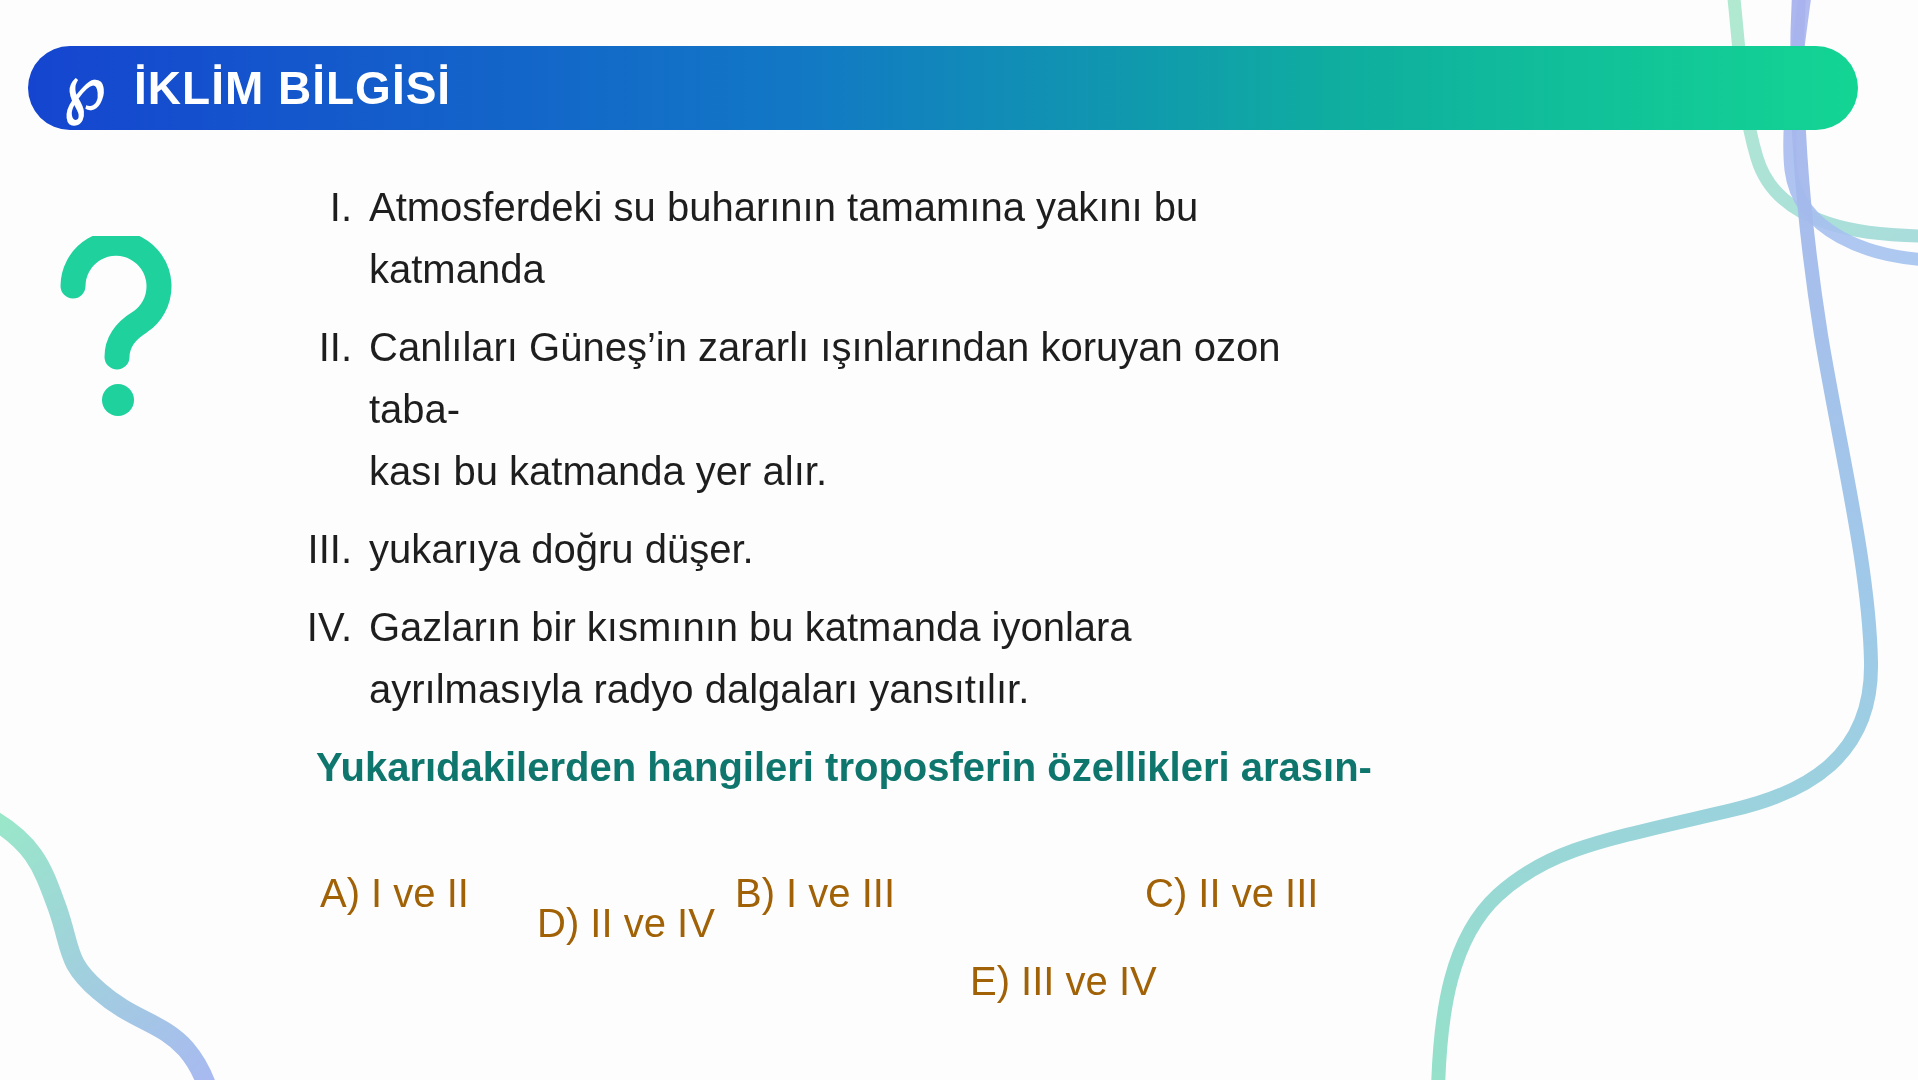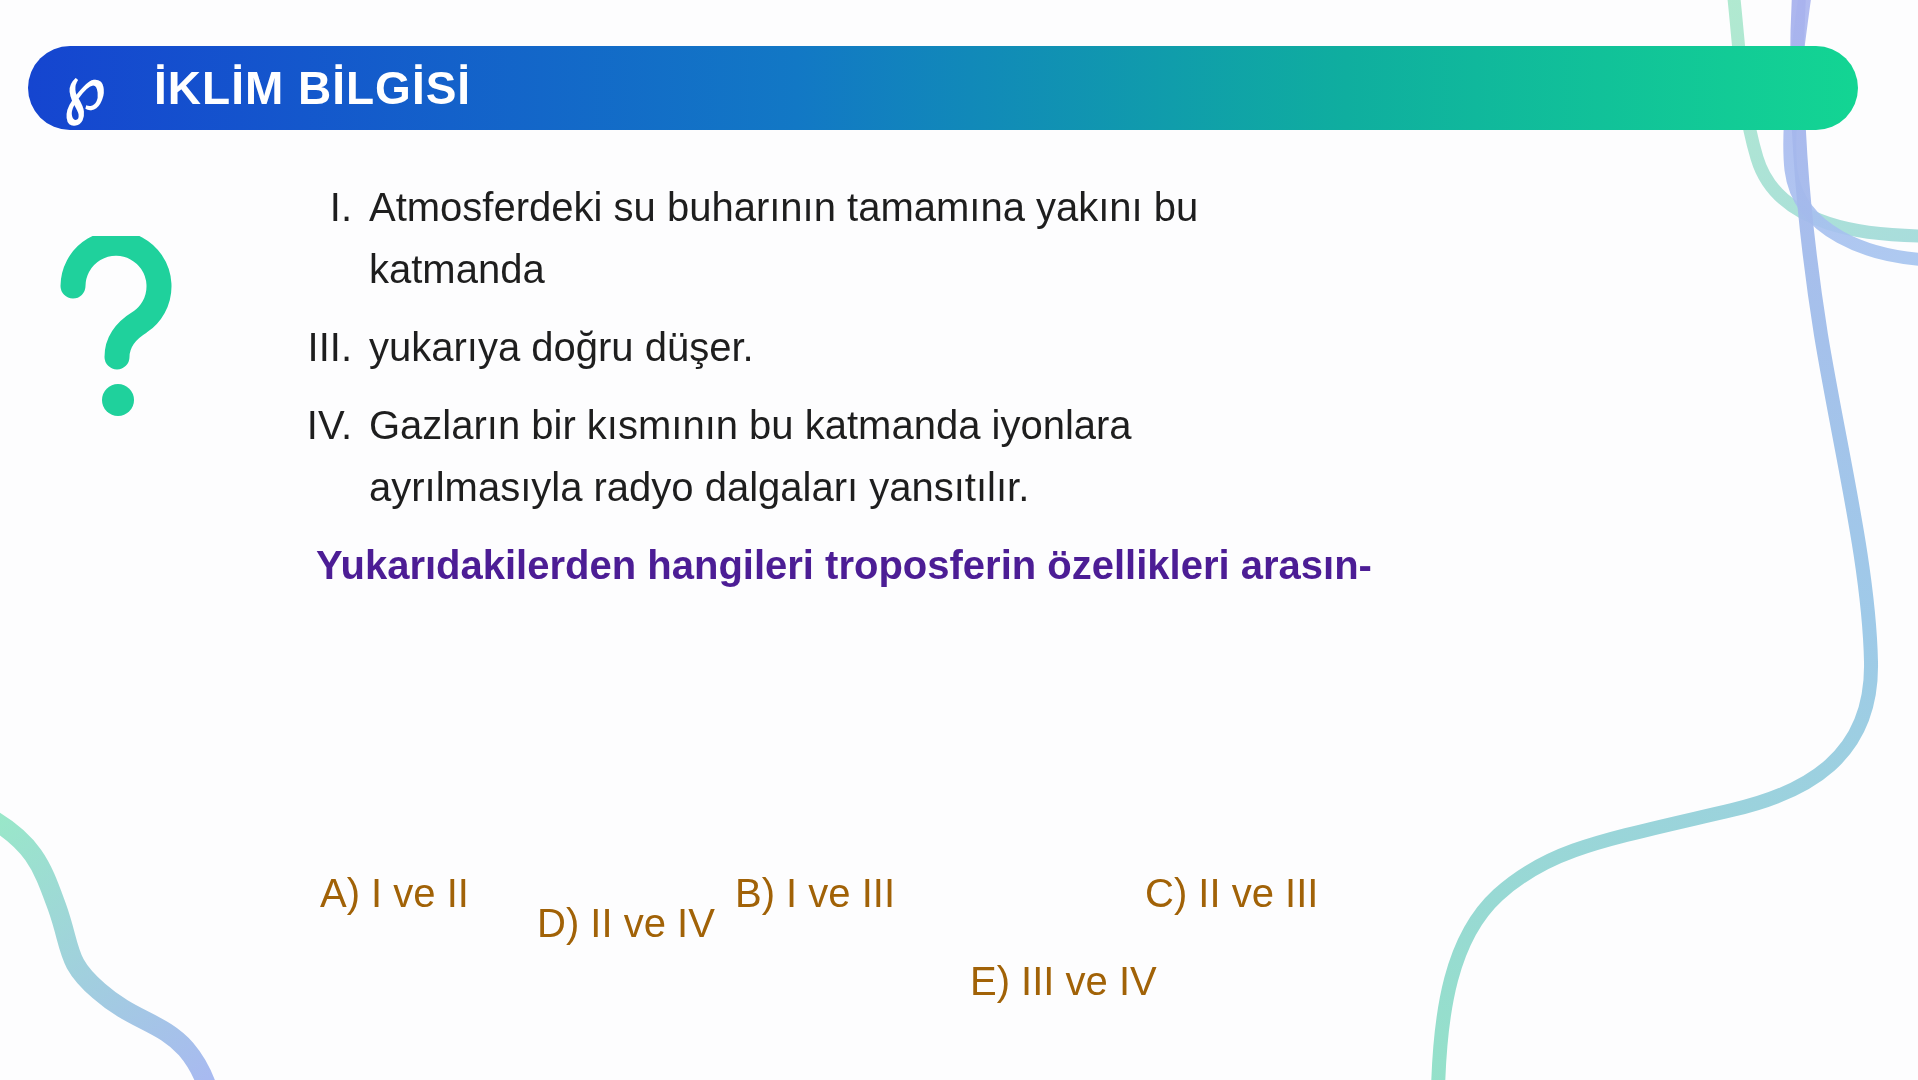--- a/index.html
+++ b/index.html
@@ -11,30 +11,30 @@
   .header-bar{
     position:absolute;left:28px;top:46px;width:1830px;height:84px;border-radius:42px;
     background:linear-gradient(90deg,#1545d0 0%,#1278c5 42%,#0fae9f 72%,#13d593 100%);
     z-index:2;display:flex;align-items:center;
   }
   .logo-glyph{
     margin-left:32px;font-family:"DejaVu Sans",sans-serif;font-size:66px;font-weight:bold;
     color:#ffffff;transform:rotate(-6deg);line-height:1;
   }
   .page-title{
-    margin-left:48px;font-size:46px;font-weight:bold;color:#ffffff;letter-spacing:1px;
+    margin-left:28px;font-size:46px;font-weight:bold;color:#ffffff;letter-spacing:1px;
   }
   .qmark-wrap{position:absolute;left:60px;top:236px;z-index:1;}
   .content-col{
     position:absolute;left:282px;top:176px;width:1090px;z-index:1;
     color:#1e1e1e;font-size:40px;line-height:62px;
   }
   .stmt{display:grid;grid-template-columns:70px 1fr;column-gap:17px;margin-bottom:16px;}
   .stmt-num{text-align:right;}
-  .question-block{margin-left:34px;margin-top:16px;font-weight:bold;color:#4c1d95;}
+  .question-block{margin-left:34px;margin-top:16px;font-weight:bold;color:#0f766e;}
   .opt{position:absolute;font-size:40px;line-height:62px;color:#a16207;z-index:1;white-space:nowrap;}
   #optA{left:320px;top:862px;}
   #optB{left:735px;top:862px;}
   #optC{left:1145px;top:862px;}
   #optD{left:537px;top:892px;}
   #optE{left:970px;top:950px;}
 </style>
 </head>
 <body>
 
@@ -78,20 +78,27 @@
 
 <div class="content-col">
 
   <div class="stmt">
     <div class="stmt-num">I.</div>
     <div>
       <div>Atmosferdeki su buharının tamamına yakını bu katmanda</div>
     </div>
   </div>
 
+  <div class="stmt">
+    <div class="stmt-num">II.</div>
+    <div>
+      <div>Canlıları Güneş’in zararlı ışınlarından koruyan ozon taba-</div>
+      <div>kası bu katmanda yer alır.</div>
+    </div>
+  </div>
 
   <div class="stmt">
     <div class="stmt-num">III.</div>
     <div>
       <div>yukarıya doğru düşer.</div>
     </div>
   </div>
 
   <div class="stmt">
     <div class="stmt-num">IV.</div>

